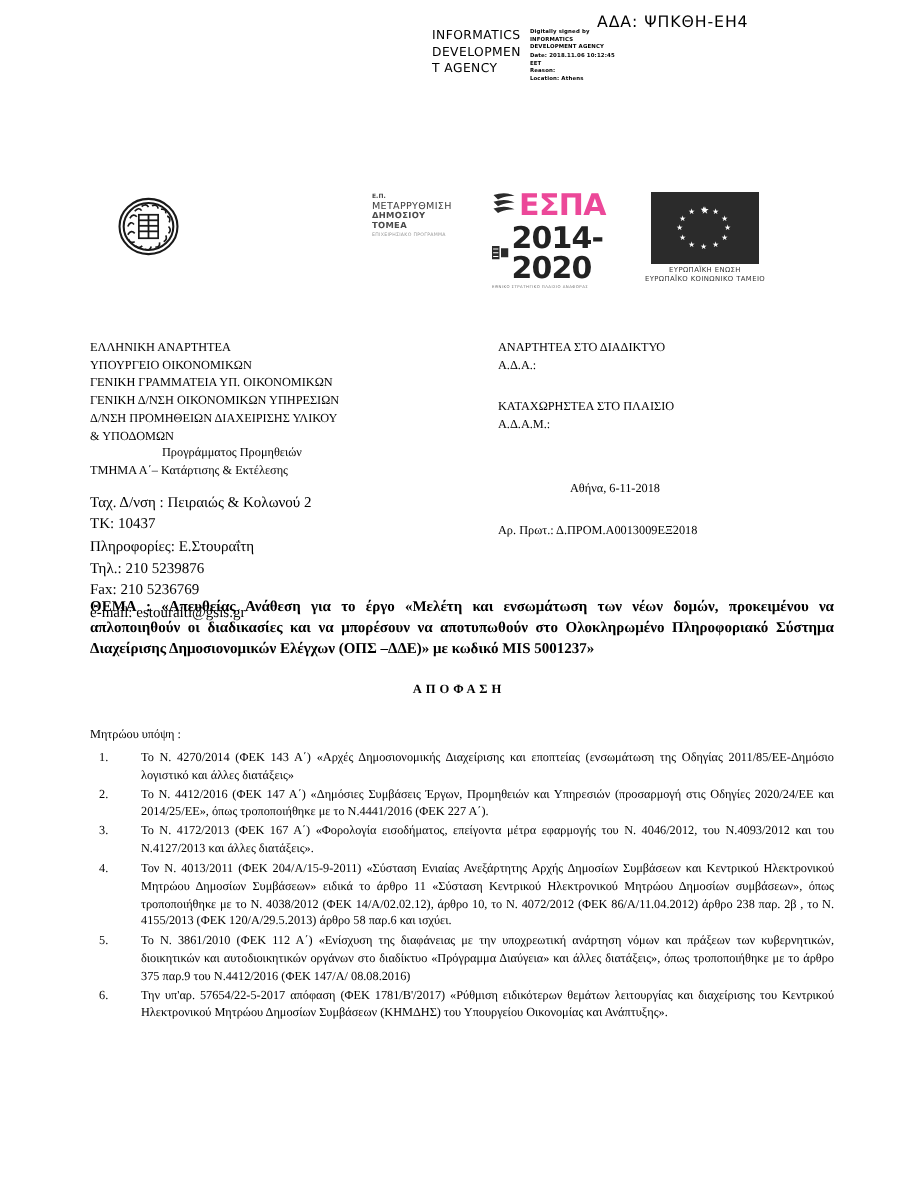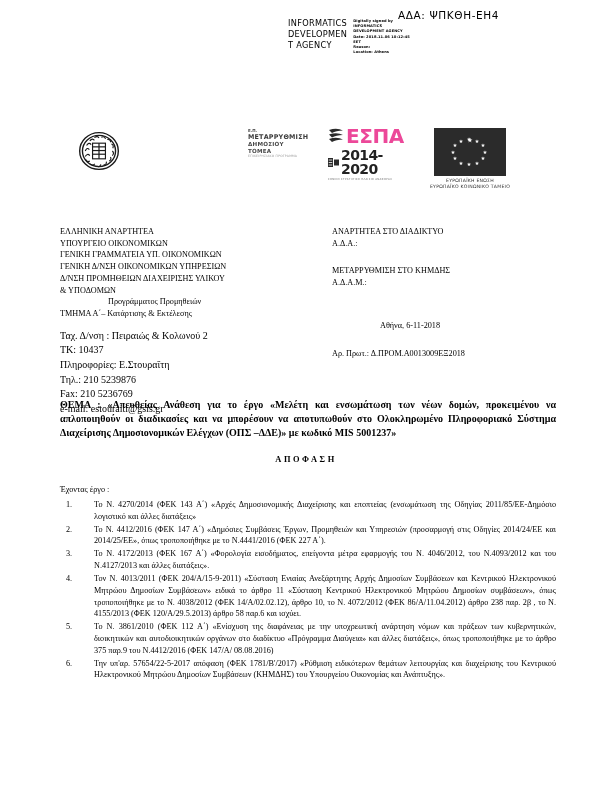--- a/index.html
+++ b/index.html
@@ -70,21 +70,21 @@
     height: 46px;
   }
   .espa-left {
     position: absolute;
     left: 248px;
     top: 2px;
     font-family: "DejaVu Sans", sans-serif;
     line-height: 1.25;
   }
   .espa-left .l1 { font-size: 4px; font-weight: bold; color: #4a4a4a; }
-  .espa-left .l2 { font-size: 6.4px; font-weight: bold; color: #3c3c3c; letter-spacing: 0.2px;}
+  .espa-left .l2 { font-size: 6.4px; font-weight: normal; color: #3c3c3c; letter-spacing: 0.2px;}
   .espa-left .l3 { font-size: 5.6px; font-weight: bold; color: #4a4a4a; letter-spacing: 0.2px;}
   .espa-left .l4 { font-size: 5.6px; font-weight: bold; color: #4a4a4a; letter-spacing: 0.2px;}
   .espa-left .l5 { font-size: 3.1px; color: #9a9a9a; letter-spacing: 0.2px;}
 
   .espa-logo {
     position: absolute;
     left: 328px;
     top: 0px;
     width: 74px;
   }
@@ -96,21 +96,21 @@
   .espa-logo .espa-word {
     font-family: "DejaVu Sans", sans-serif;
     font-size: 20px;
     font-weight: bold;
     color: #ec4899;
     letter-spacing: -0.4px;
     line-height: 1;
   }
   .espa-logo .espa-years {
     font-family: "DejaVu Sans", sans-serif;
-    font-size: 14px;
+    font-size: 20px;
     font-weight: bold;
     color: #222;
     letter-spacing: -0.6px;
     line-height: 1;
     margin-top: 1px;
   }
   .espa-logo .espa-sub {
     font-family: "DejaVu Sans", sans-serif;
     font-size: 2.6px;
     color: #777;
@@ -343,44 +343,44 @@
         <div class="ln">Τηλ.: 210 5239876</div>
         <div class="ln">Fax: 210 5236769</div>
         <div class="ln">e-mail: estouraiti@gsis.gr</div>
       </div>
     </div>
 
     <div class="hdr-right">
       <div class="ln">ΑΝΑΡΤΗΤΕΑ ΣΤΟ ΔΙΑΔΙΚΤΥΟ</div>
       <div class="ln">Α.Δ.Α.:</div>
       <div class="spacer-md"></div>
-      <div class="ln">ΜΕΤΑΡΡΥΘΜΙΣΗ ΣΤΟ ΚΗΜΔΗΣ</div>
+      <div class="ln">ΚΑΤΑΧΩΡΗΣΤΕΑ ΣΤΟ ΠΛΑΙΣΙΟ</div>
       <div class="ln">Α.Δ.Α.Μ.:</div>
       <div class="spacer-lg"></div>
       <div class="ln indent-1">Αθήνα,   6-11-2018</div>
       <div class="spacer-md"></div>
       <div class="ln">Αρ. Πρωτ.: Δ.ΠΡΟΜ.Α0013009ΕΞ2018</div>
     </div>
   </div>
 </div>
 
 <div class="thema">ΘΕΜΑ : «Απευθείας Ανάθεση για το έργο «Μελέτη και ενσωμάτωση των νέων δομών, προκειμένου να απλοποιηθούν οι διαδικασίες και να μπορέσουν να αποτυπωθούν στο Ολοκληρωμένο Πληροφοριακό Σύστημα Διαχείρισης Δημοσιονομικών Ελέγχων (ΟΠΣ –ΔΔΕ)» με κωδικό MIS 5001237»</div>
 
 <div class="apofash">ΑΠΟΦΑΣΗ</div>
 
-<div class="echontas">Έχοντας έργο :</div>
+<div class="echontas">Μητρώου υπόψη :</div>
 
 <div class="list">
   <div class="li">
     <div class="li-num">1.</div>
     <div class="li-txt">Το Ν. 4270/2014 (ΦΕΚ 143 Α΄) «Αρχές Δημοσιονομικής Διαχείρισης και εποπτείας (ενσωμάτωση της Οδηγίας 2011/85/ΕΕ-Δημόσιο λογιστικό και άλλες διατάξεις»</div>
   </div>
   <div class="li">
     <div class="li-num">2.</div>
-    <div class="li-txt">Το Ν. 4412/2016 (ΦΕΚ 147 Α΄) «Δημόσιες Συμβάσεις Έργων, Προμηθειών και Υπηρεσιών (προσαρμογή στις Οδηγίες 2014/24/ΕΕ και 2014/25/ΕΕ», όπως τροποποιήθηκε με το Ν.4441/2016 (ΦΕΚ 227 Α΄).</div>
+    <div class="li-txt">Το Ν. 4412/2016 (ΦΕΚ 147 Α΄) «Δημόσιες Συμβάσεις Έργων, Προμηθειών και Υπηρεσιών (προσαρμογή στις Οδηγίες 2020/24/ΕΕ και 2014/25/ΕΕ», όπως τροποποιήθηκε με το Ν.4441/2016 (ΦΕΚ 227 Α΄).</div>
   </div>
   <div class="li">
     <div class="li-num">3.</div>
     <div class="li-txt">Το Ν. 4172/2013 (ΦΕΚ 167 Α΄) «Φορολογία εισοδήματος, επείγοντα μέτρα  εφαρμογής του Ν. 4046/2012, του Ν.4093/2012 και του Ν.4127/2013 και άλλες διατάξεις».</div>
   </div>
   <div class="li">
     <div class="li-num">4.</div>
     <div class="li-txt">Τον Ν. 4013/2011 (ΦΕΚ 204/Α/15-9-2011) «Σύσταση Ενιαίας Ανεξάρτητης Αρχής Δημοσίων Συμβάσεων και Κεντρικού Ηλεκτρονικού Μητρώου Δημοσίων Συμβάσεων» ειδικά το άρθρο 11 «Σύσταση Κεντρικού Ηλεκτρονικού Μητρώου Δημοσίων συμβάσεων», όπως τροποποιήθηκε με το Ν. 4038/2012 (ΦΕΚ 14/Α/02.02.12), άρθρο 10,  το Ν. 4072/2012 (ΦΕΚ 86/Α/11.04.2012) άρθρο 238 παρ. 2β , το Ν. 4155/2013 (ΦΕΚ 120/Α/29.5.2013) άρθρο 58 παρ.6 και ισχύει.</div>
   </div>
   <div class="li">

